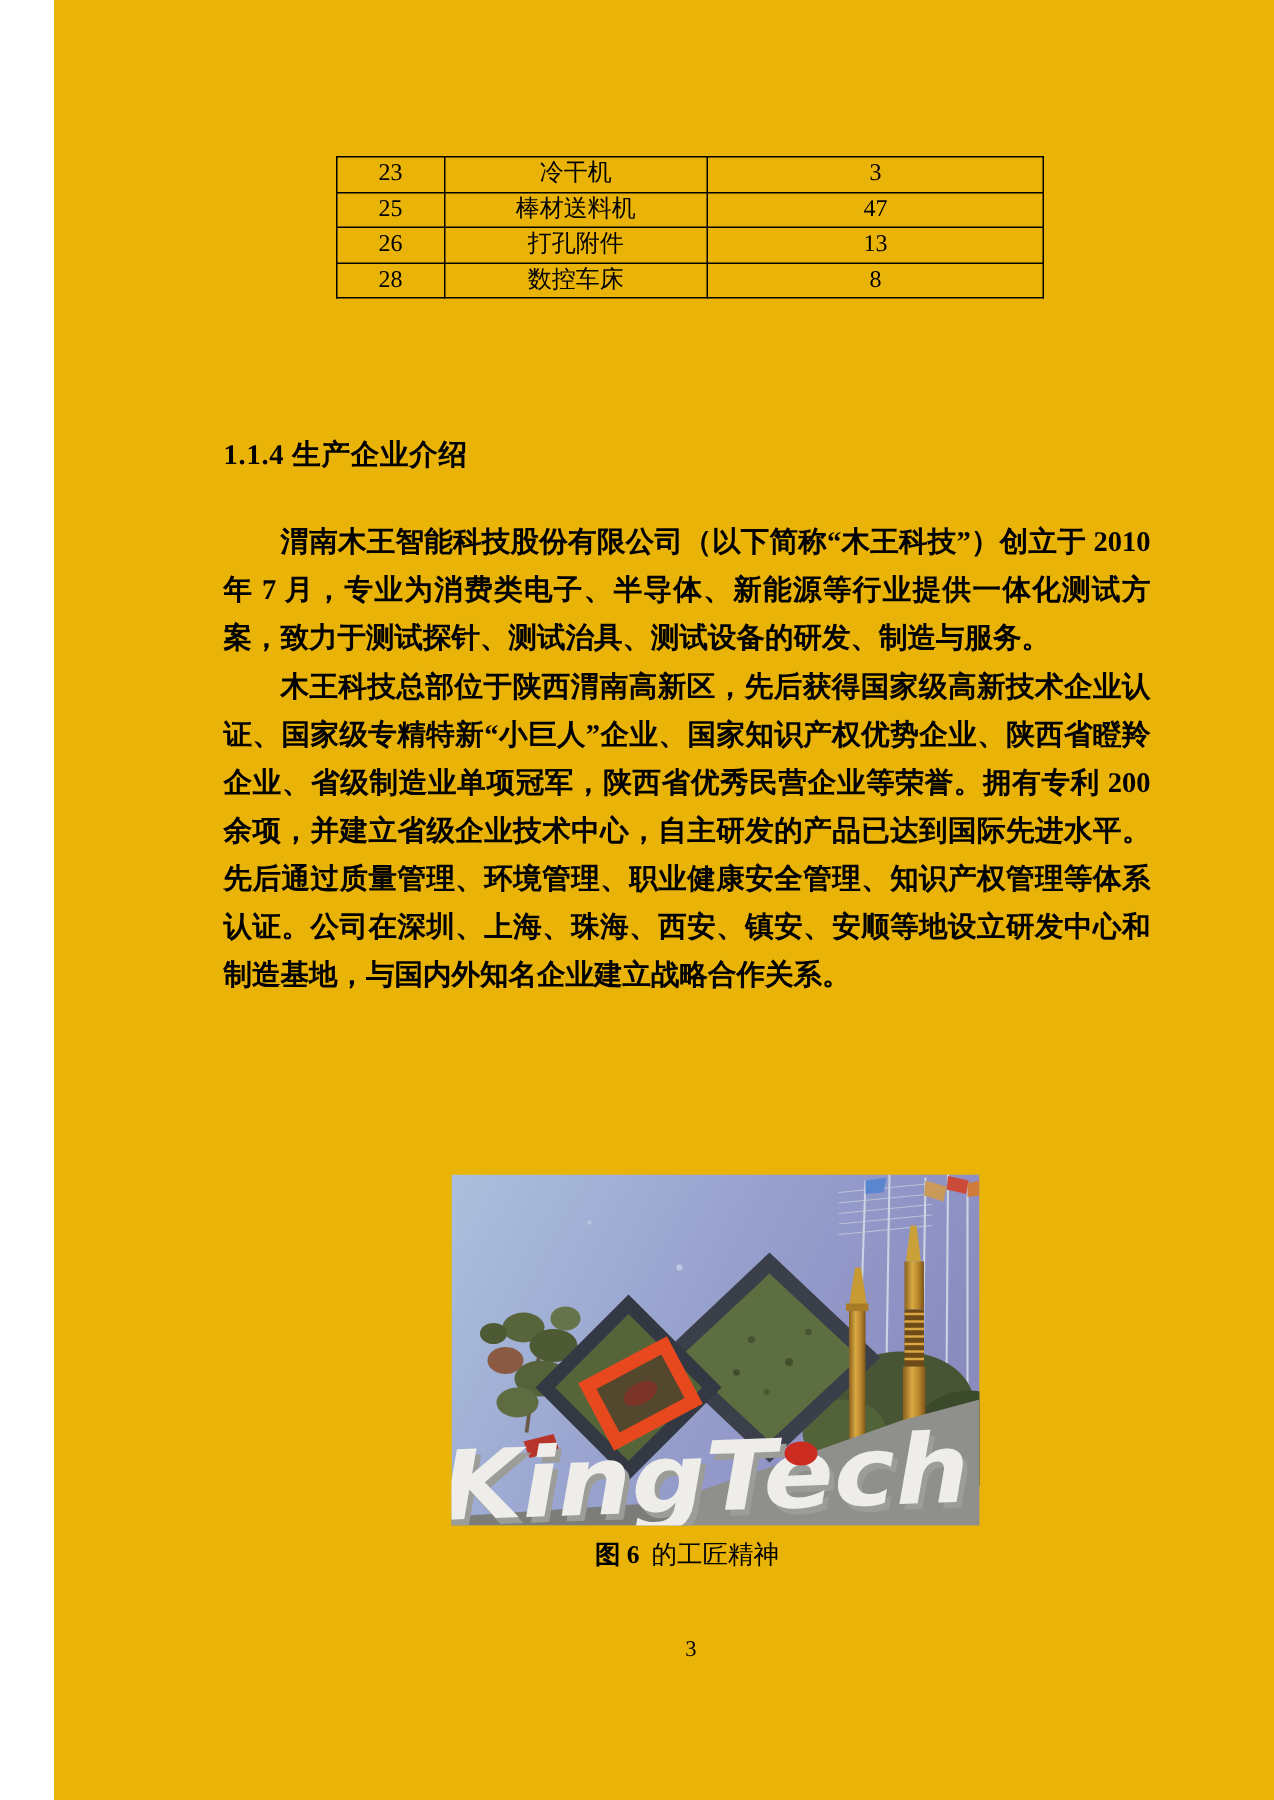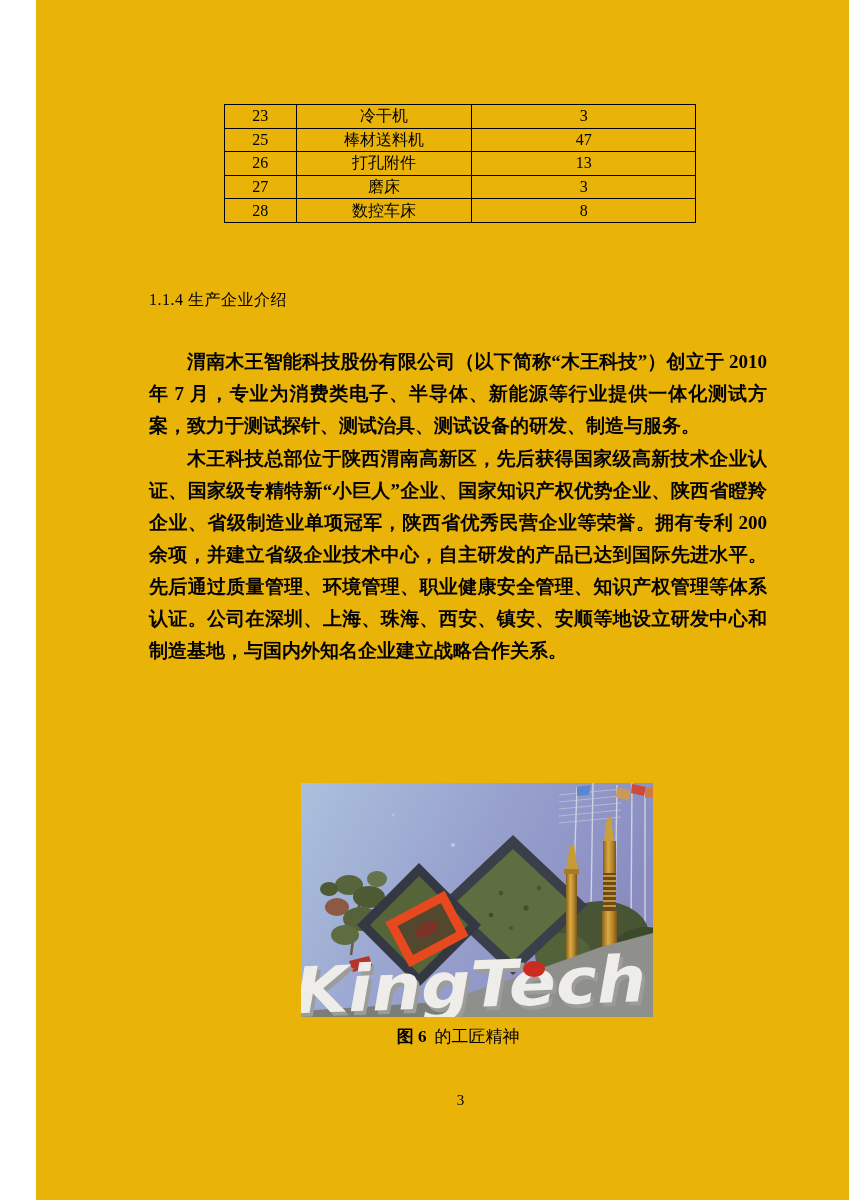--- a/index.html
+++ b/index.html
@@ -40,22 +40,22 @@
   }
   td.col-no    { width: 15.2%; }
   td.col-name  { width: 37.3%; }
   td.col-count { width: 47.5%; }
 
   
   .section-heading {
     position: absolute;
     left: 113px;
     top: 290px;
-    font-size: 16px;
-    font-weight: normal;
+    font-size: 19px;
+    font-weight: bold;
     letter-spacing: 0.5px;
   }
   .body-text {
     position: absolute;
     left: 113px;
     top: 346px;
     width: 618px;
     font-size: 19px;
     line-height: 32px;
     text-align: justify;
@@ -111,25 +111,20 @@
         </tr>
           <tr style="">
           <td class="col-no">25</td>
           <td class="col-name">棒材送料机</td>
           <td class="col-count">47</td>
         </tr>
           <tr style="">
           <td class="col-no">26</td>
           <td class="col-name">打孔附件</td>
           <td class="col-count">13</td>
-        </tr>
-          <tr style="">
-          <td class="col-no">27</td>
-          <td class="col-name">磨床</td>
-          <td class="col-count">3</td>
         </tr>
           <tr style="">
           <td class="col-no">28</td>
           <td class="col-name">数控车床</td>
           <td class="col-count">8</td>
         </tr>
         </tbody>
     </table>
   </div>
 

